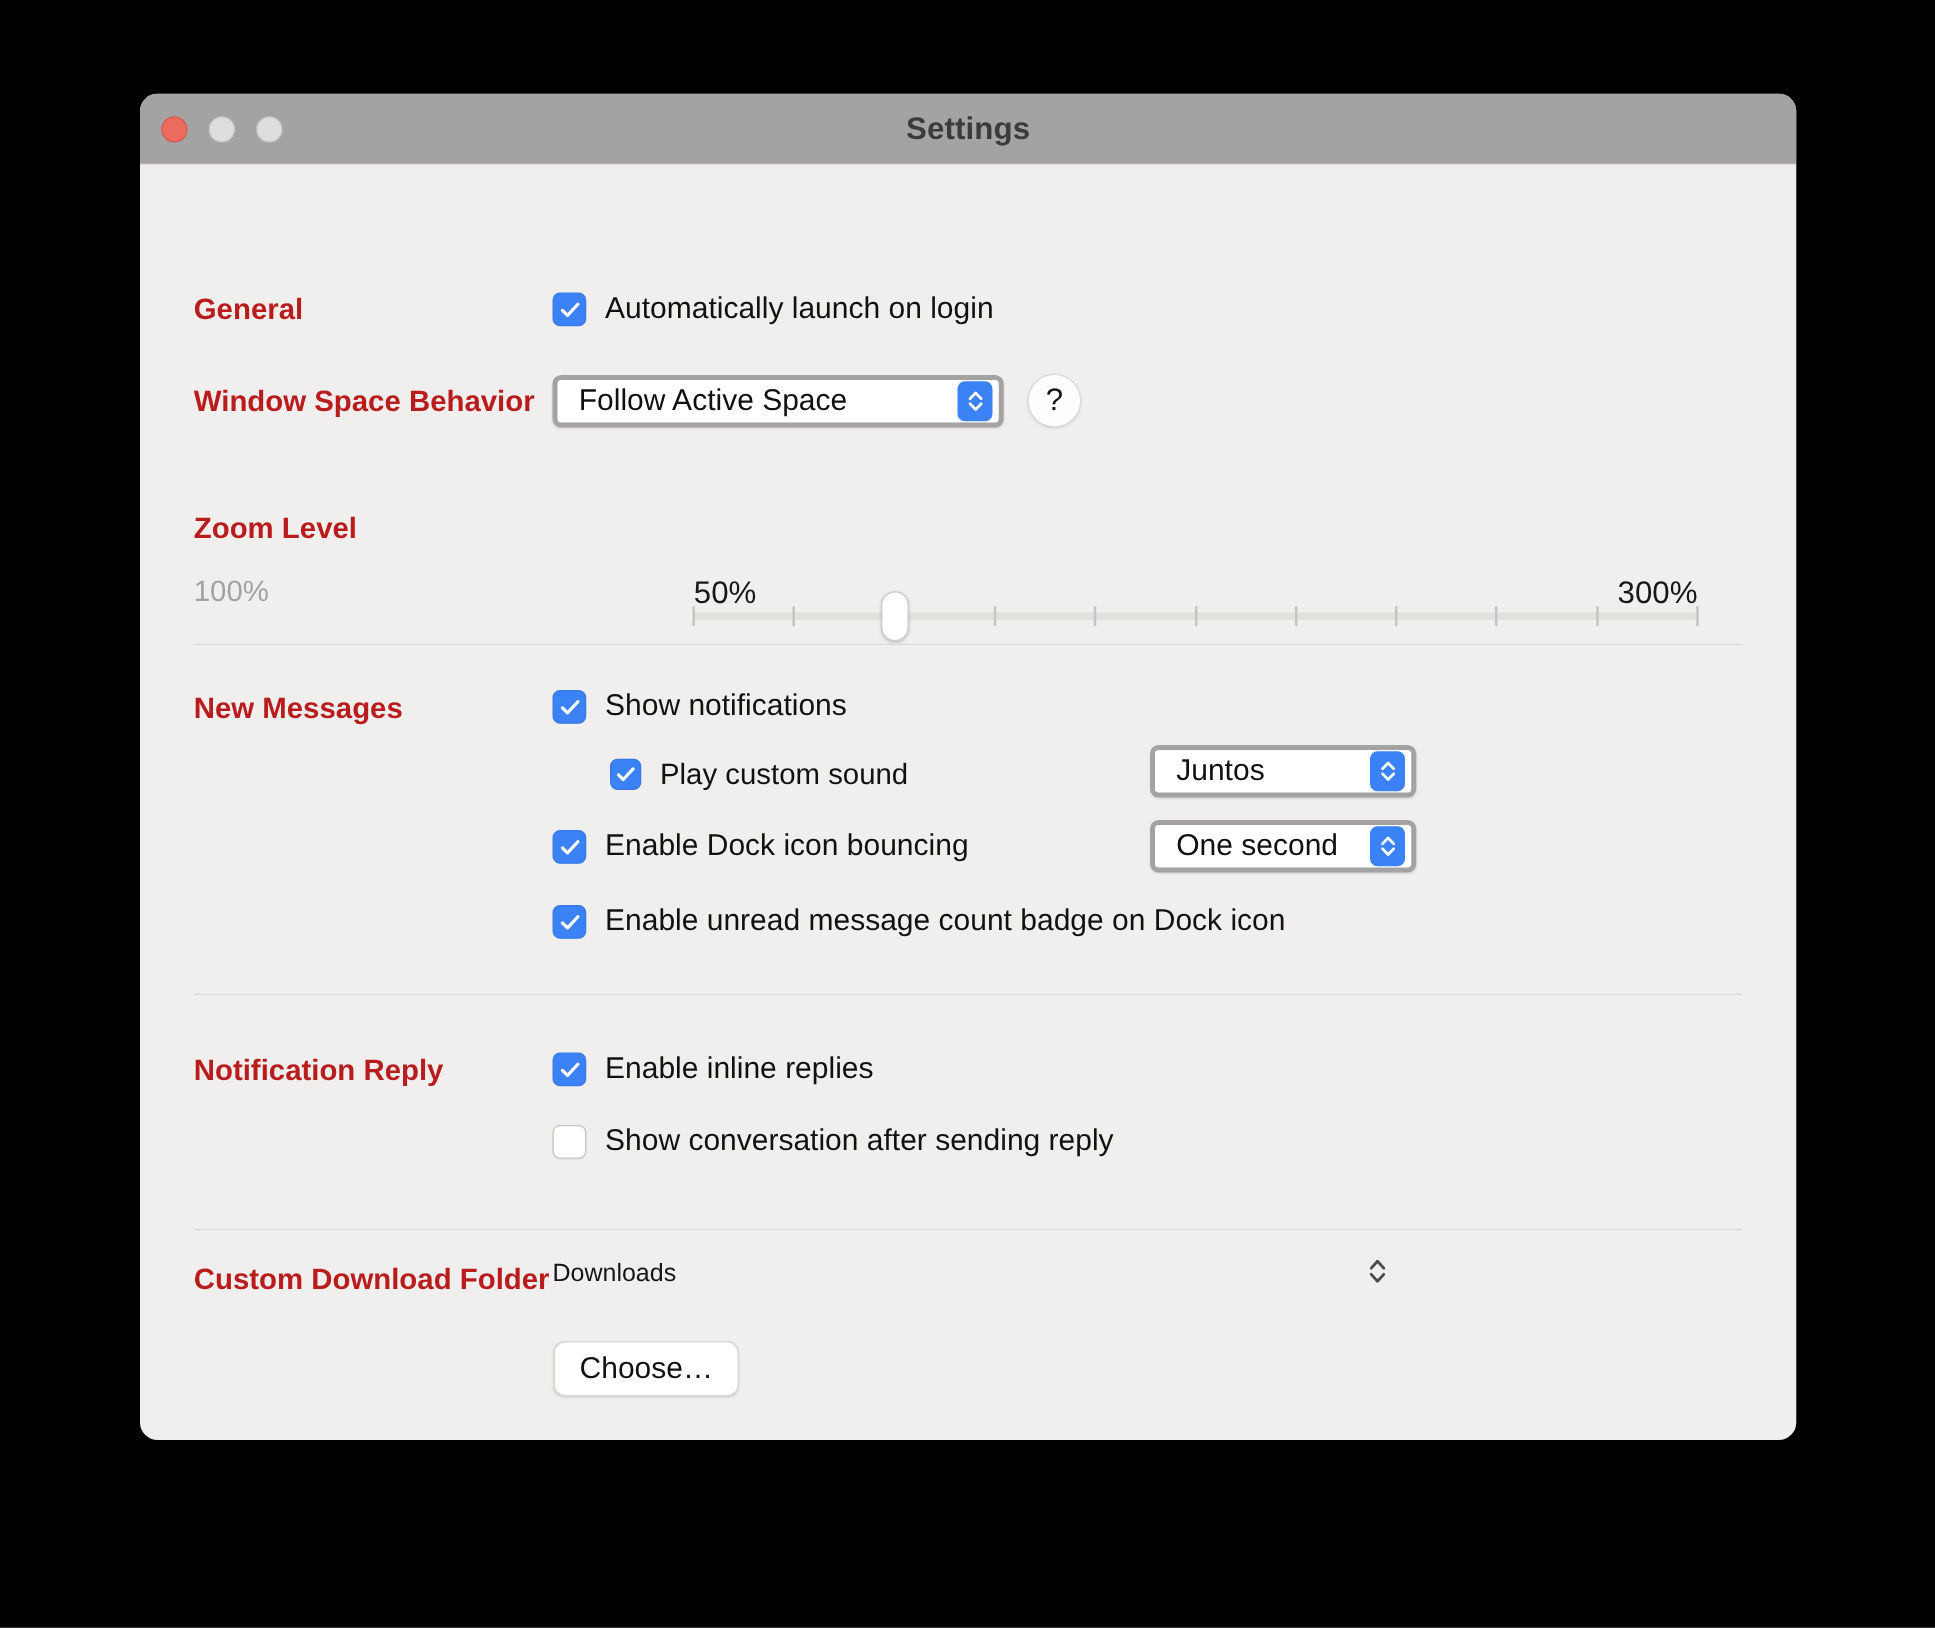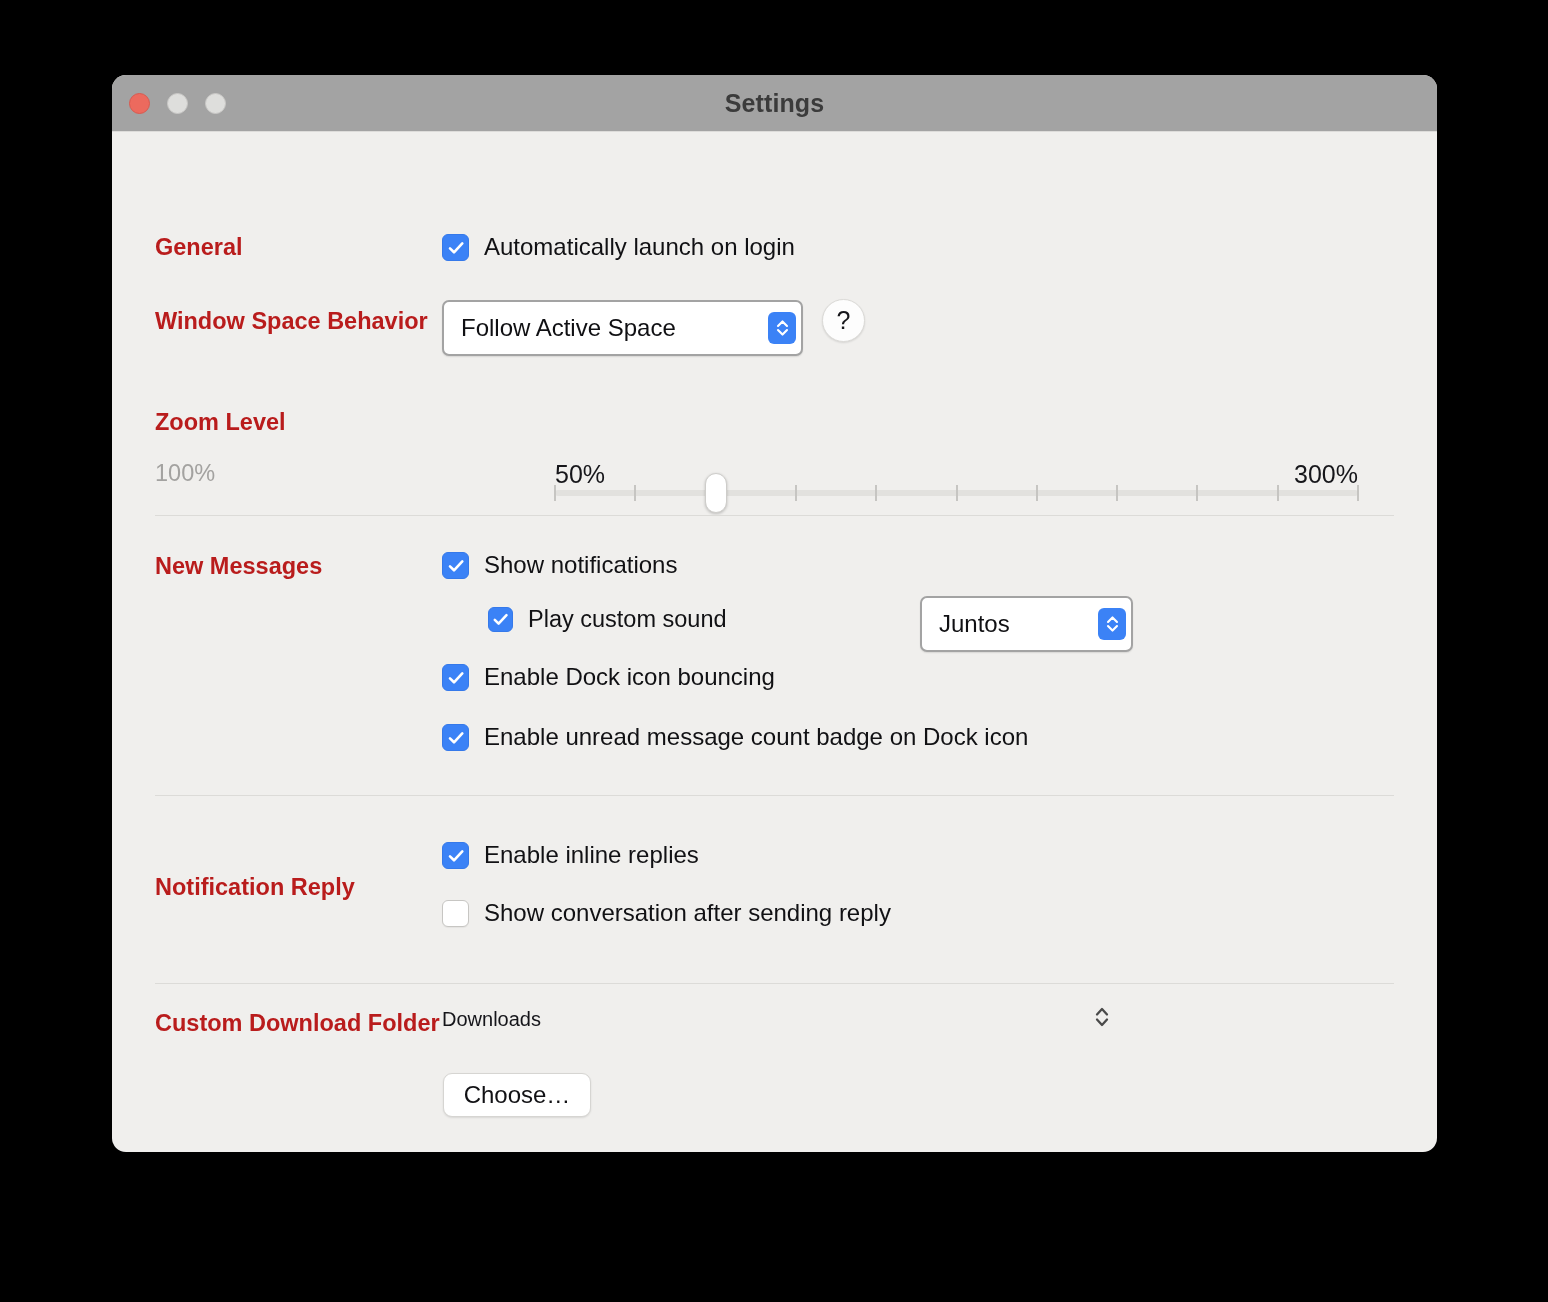--- a/index.html
+++ b/index.html
@@ -120,23 +120,23 @@
     margin-left: 15px;
     font-size: 24px;
     color: #111114;
     white-space: nowrap;
   }
   .cblabel.small { font-size: 23.5px; }
 
   
   .popup {
     position: absolute;
-    height: 56px;
+    height: 42px;
     background: #ffffff;
-    border: 2px solid #a3a3a3;
+    border: 4px solid #a3a3a3;
     border-radius: 7px;
     box-shadow: 0 1px 1.5px rgba(0,0,0,0.10);
     display: flex;
     align-items: center;
     box-sizing: border-box;
   }
   .popup .value {
     margin-left: 17px;
     font-size: 24px;
     color: #101013;
@@ -346,33 +346,42 @@
 
     <div class="cbrow" style="left:330px; top:531px;">
       <span class="checkbox on">
         <svg width="20" height="20" viewBox="0 0 20 20" aria-hidden="true">
           <path d="M4 10.4 L8 14.3 L16.3 5.4" fill="none" stroke="#ffffff" stroke-width="2.6" stroke-linecap="round" stroke-linejoin="round"></path>
         </svg>
       </span>
       <span class="cblabel">Enable Dock icon bouncing</span>
     </div>
 
+    <div class="popup" style="left:808px; top:524px; width:213px;">
+      <span class="value">One second</span>
+      <span class="stepper">
+        <svg width="17" height="22" viewBox="0 0 17 22" aria-hidden="true">
+          <path d="M4 9 L8.5 4.4 L13 9" fill="none" stroke="#ffffff" stroke-width="2.1" stroke-linecap="round" stroke-linejoin="round"></path>
+          <path d="M4 13 L8.5 17.6 L13 13" fill="none" stroke="#ffffff" stroke-width="2.1" stroke-linecap="round" stroke-linejoin="round"></path>
+        </svg>
+      </span>
+    </div>
 
     <div class="cbrow" style="left:330px; top:591px;">
       <span class="checkbox on">
         <svg width="20" height="20" viewBox="0 0 20 20" aria-hidden="true">
           <path d="M4 10.4 L8 14.3 L16.3 5.4" fill="none" stroke="#ffffff" stroke-width="2.6" stroke-linecap="round" stroke-linejoin="round"></path>
         </svg>
       </span>
       <span class="cblabel">Enable unread message count badge on Dock icon</span>
     </div>
 
     <div class="divider" style="top:663px;"></div>
 
-    <div class="section-label" style="left:43px; top:740px;">Notification Reply</div>
+    <div class="section-label" style="left:43px; top:709px;">Notification Reply</div>
 
     <div class="cbrow" style="left:330px; top:709px;">
       <span class="checkbox on">
         <svg width="20" height="20" viewBox="0 0 20 20" aria-hidden="true">
           <path d="M4 10.4 L8 14.3 L16.3 5.4" fill="none" stroke="#ffffff" stroke-width="2.6" stroke-linecap="round" stroke-linejoin="round"></path>
         </svg>
       </span>
       <span class="cblabel">Enable inline replies</span>
     </div>
 

